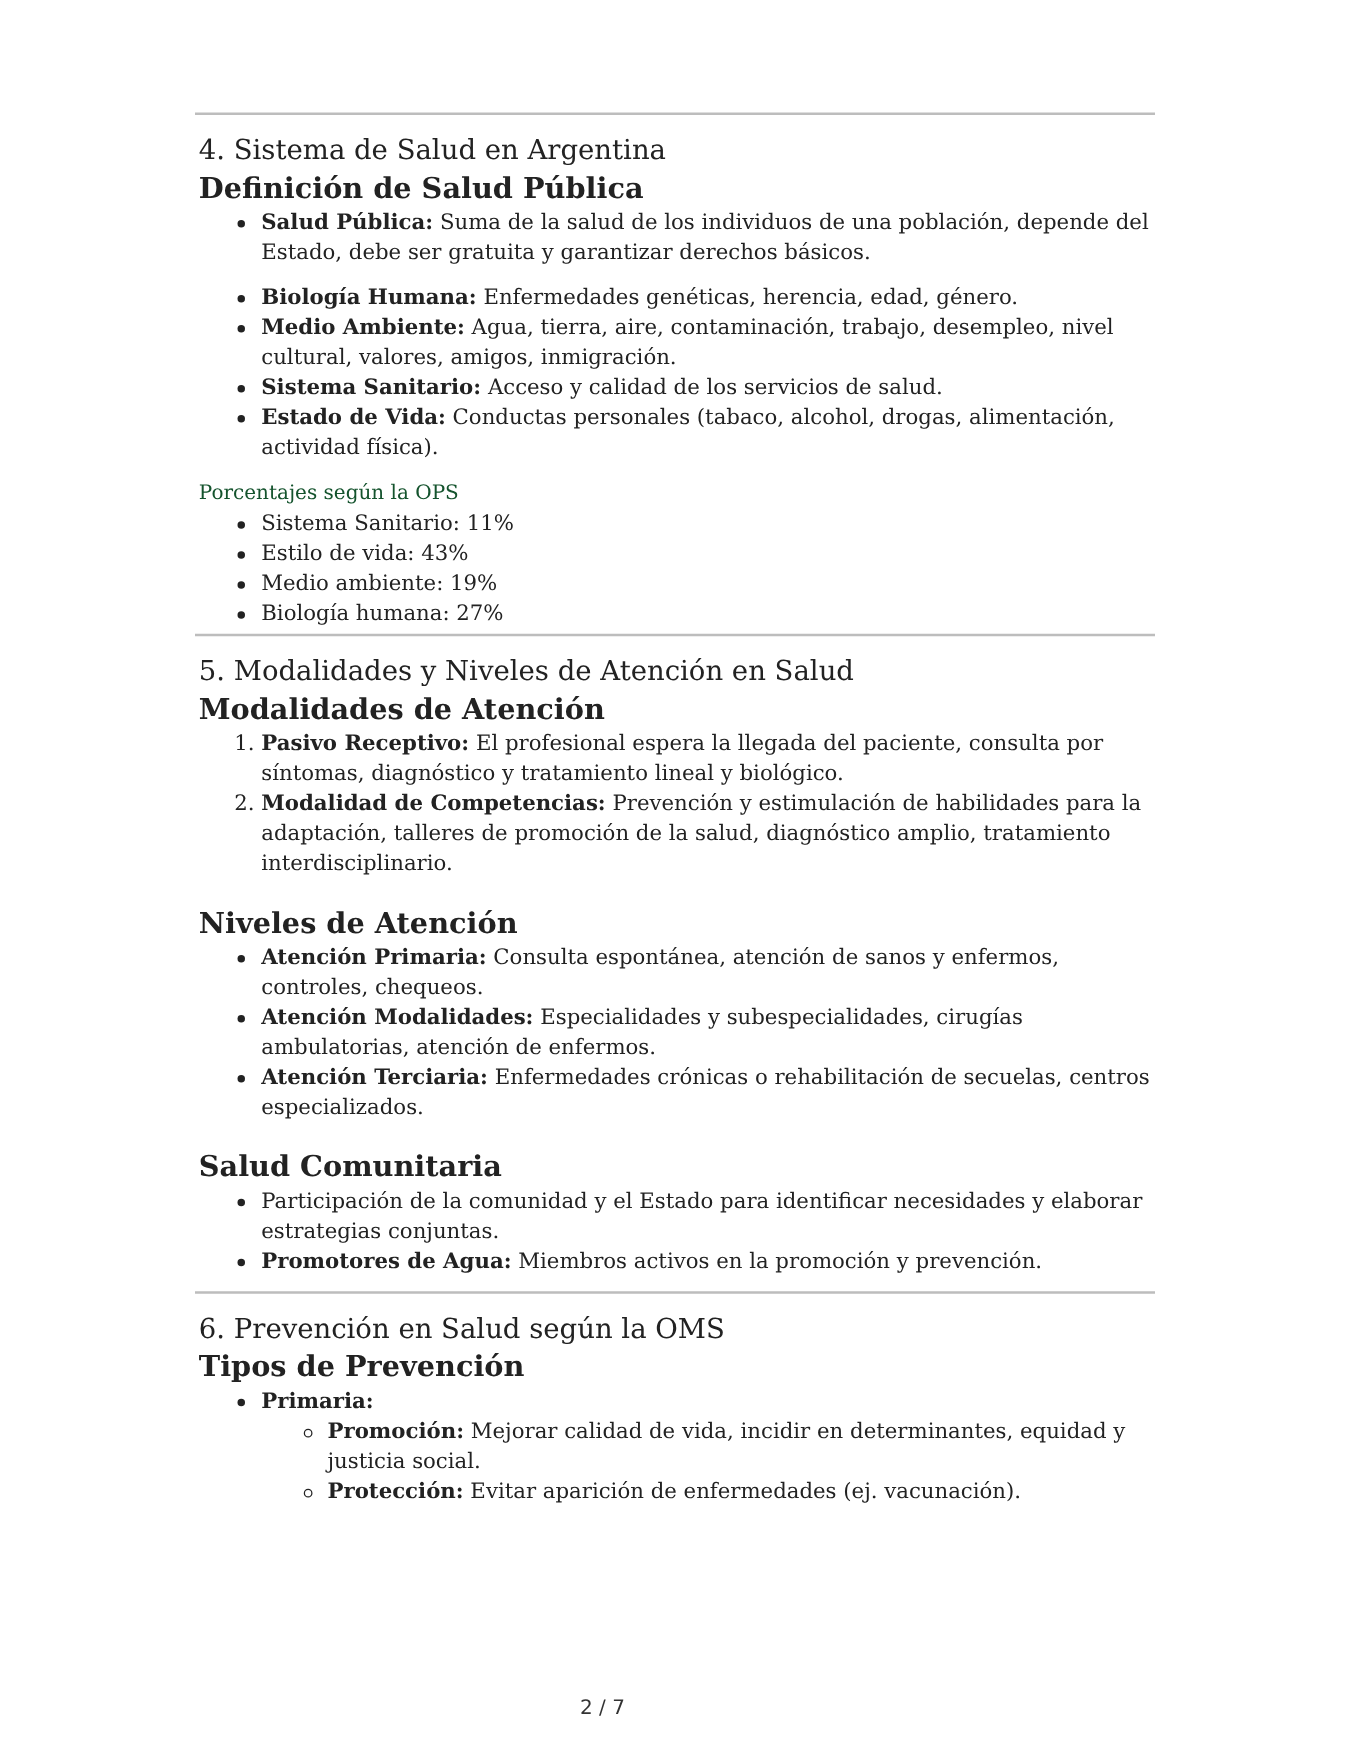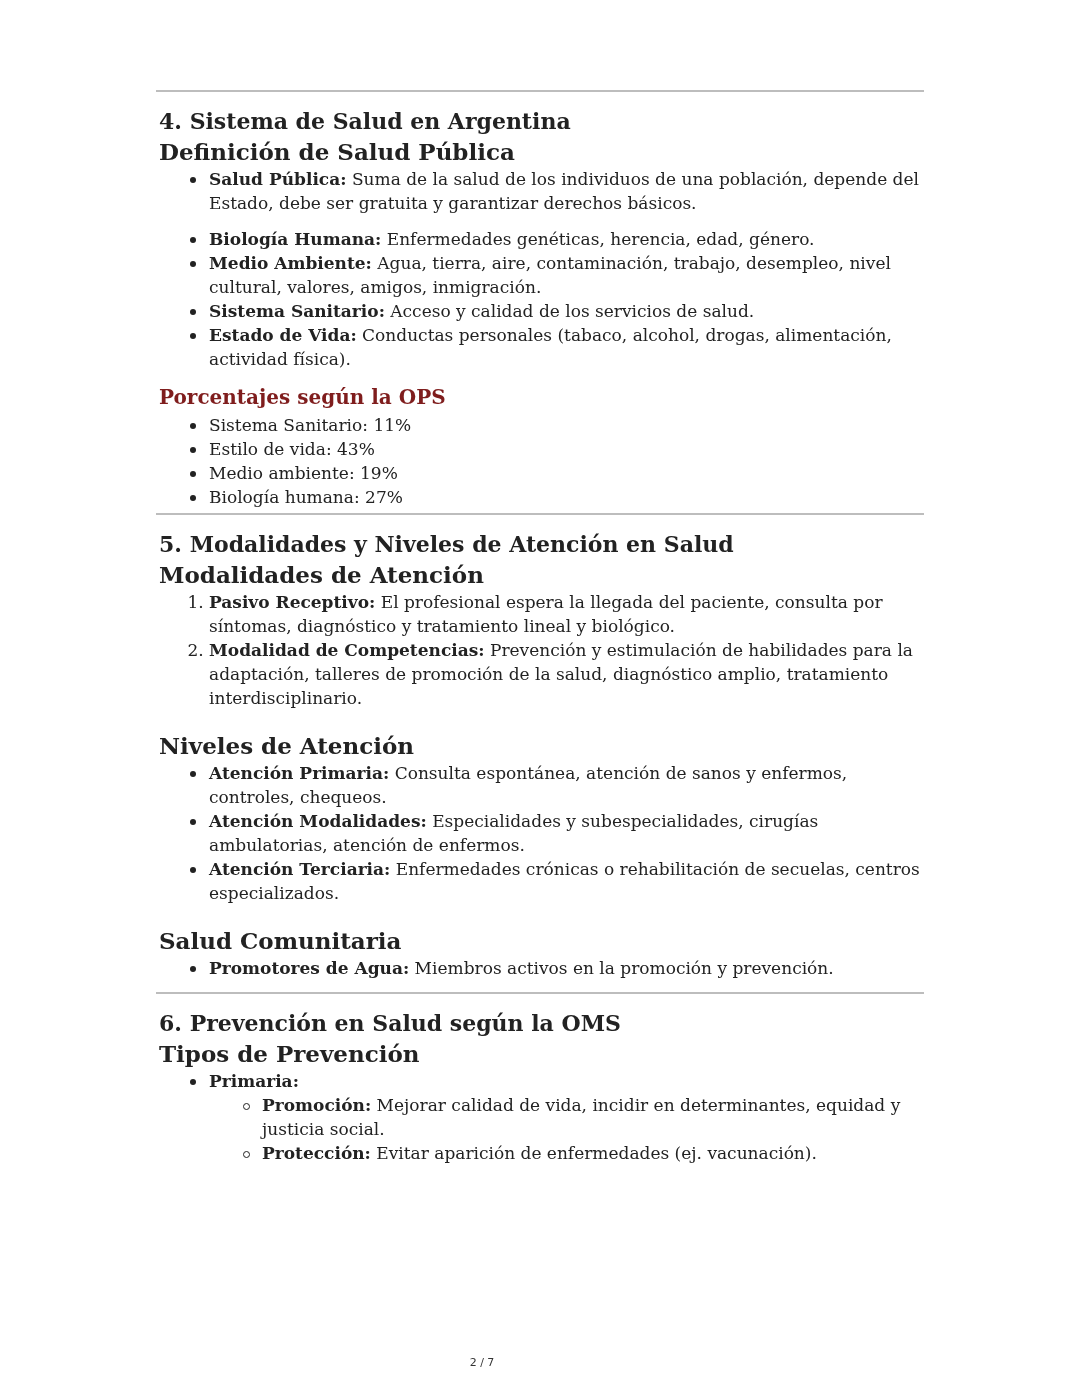--- a/index.html
+++ b/index.html
@@ -1,29 +1,29 @@
 <!DOCTYPE html>
 <html><head>
 <meta charset="utf-8">
 <style>
   html,body{margin:0;padding:0;background:#fff;}
   body{width:1080px;height:1397px;position:relative;font-family:"DejaVu Serif",serif;color:#222;}
   .page{position:absolute;left:156px;top:90px;width:768px;}
   hr.rule{border:0;border-top:2px solid #bdbdbd;margin:0;}
-  h2{font-size:22px;font-weight:bold;margin:16px 0 4px 3px;color:#222;}
+  h2{font-size:22px;font-weight:normal;margin:16px 0 4px 3px;color:#222;}
   h3{font-size:23px;font-weight:bold;margin:4px 0 2px 3px;color:#222;}
-  h4{font-size:20px;font-weight:bold;margin:14px 0 4px 3px;color:#7f1d1d;}
+  h4{font-size:16px;font-weight:normal;margin:14px 0 4px 3px;color:#14532d;}
   ul,ol{margin:0 0 12px 0;padding-left:53px;font-size:17px;line-height:24px;}
   ul li{list-style:none;position:relative;}
   ul li::before{content:"";position:absolute;left:-19px;top:10px;width:6px;height:6px;border-radius:50%;background:#222;}
   ul.sub{padding-left:53px;margin:0;}
   ul.sub li::before{background:transparent;border:1px solid #222;width:5px;height:5px;}
   ol li{padding-left:0;}
   b{font-weight:bold;}
-  .footer{position:absolute;top:1356px;left:0;width:964px;text-align:center;font-family:"DejaVu Sans",sans-serif;font-size:11px;color:#333;}
+  .footer{position:absolute;top:1356px;left:0;width:964px;text-align:center;font-family:"DejaVu Sans",sans-serif;font-size:16px;color:#333;}
 </style>
 </head>
 <body>
 
 <div class="page">
   <hr class="rule">
   <h2>4. Sistema de Salud en Argentina</h2>
   <h3>Definición de Salud Pública</h3>
   <ul>
     <li><b>Salud Pública:</b><span> Suma de la salud de los individuos de una población, depende del Estado, debe ser gratuita y garantizar derechos básicos.</span></li>
@@ -50,20 +50,21 @@
     <li><b>Modalidad de Competencias:</b><span> Prevención y estimulación de habilidades para la adaptación, talleres de promoción de la salud, diagnóstico amplio, tratamiento interdisciplinario.</span></li>
   </ol>
   <h3 style="margin-top:22px">Niveles de Atención</h3>
   <ul>
     <li><b>Atención Primaria:</b><span> Consulta espontánea, atención de sanos y enfermos, controles, chequeos.</span></li>
     <li><b>Atención Modalidades:</b><span> Especialidades y subespecialidades, cirugías ambulatorias, atención de enfermos.</span></li>
     <li><b>Atención Terciaria:</b><span> Enfermedades crónicas o rehabilitación de secuelas, centros especializados.</span></li>
   </ul>
   <h3 style="margin-top:22px">Salud Comunitaria</h3>
   <ul>
+    <li><span>Participación de la comunidad y el Estado para identificar necesidades y elaborar estrategias conjuntas.</span></li>
     <li><b>Promotores de Agua:</b><span> Miembros activos en la promoción y prevención.</span></li>
   </ul>
 
   <hr class="rule">
   <h2>6. Prevención en Salud según la OMS</h2>
   <h3>Tipos de Prevención</h3>
   <ul>
     <li><b>Primaria:</b>
       <ul class="sub">
         <li><b>Promoción:</b><span> Mejorar calidad de vida, incidir en determinantes, equidad y justicia social.</span></li>

